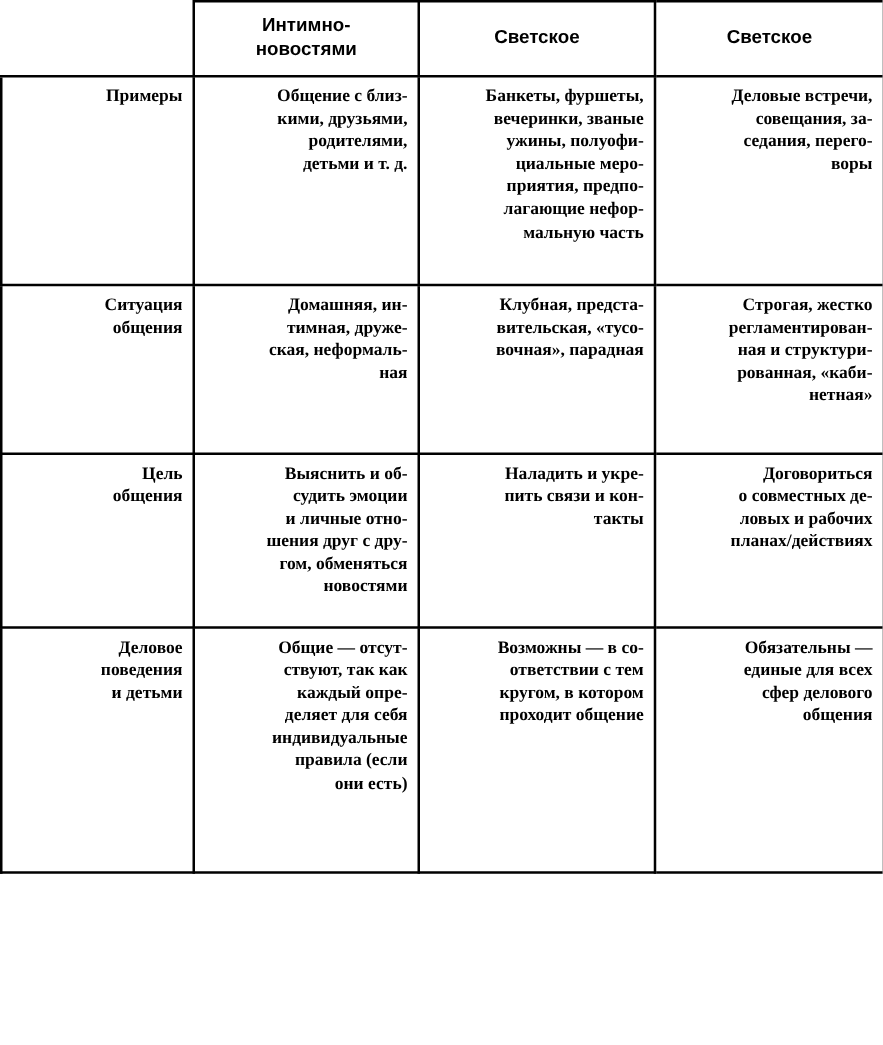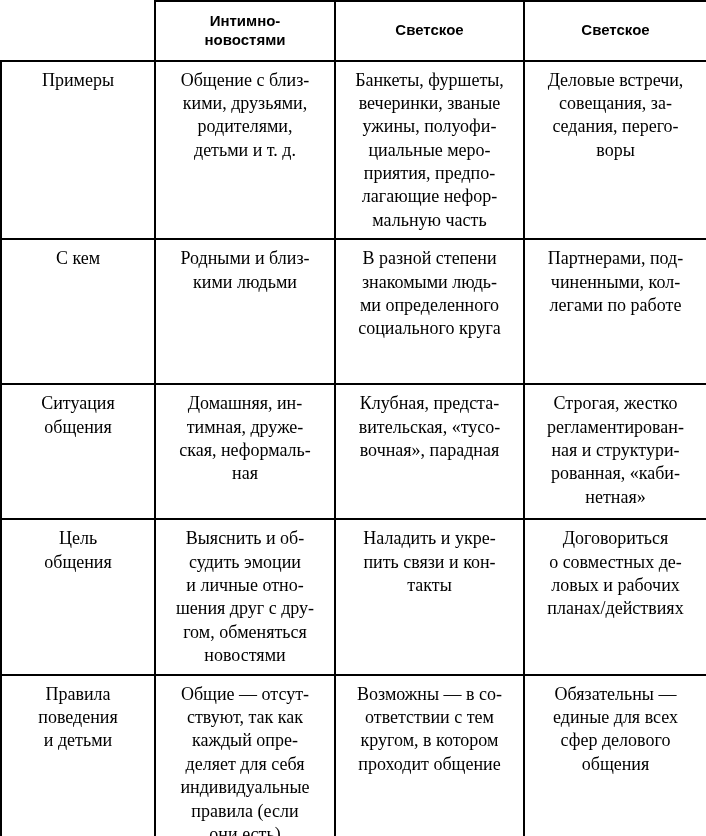--- a/index.html
+++ b/index.html
@@ -21,25 +21,25 @@
   }
   table.comm-table {
     border-collapse: collapse;
     width: 706px;
     table-layout: fixed;
   }
   table.comm-table td, table.comm-table th {
     border: 2px solid #000000;
     vertical-align: top;
     padding: 7px 8px 6px 8px;
-    font-size: 18px;
+    font-size: 14px;
     line-height: 1.30;
     font-family: "Liberation Serif", serif;
-    font-weight: normal;
-    text-align: center;
+    font-weight: bold;
+    text-align: right;
   }
   
   col.c0 { width: 154px; }
   col.c1 { width: 180px; }
   col.c2 { width: 189px; }
   col.c3 { width: 183px; }
 
   
   tr.head-row th {
     text-align: center;
@@ -102,49 +102,41 @@
     </thead>
     <tbody>
       <tr class="r1">
         <td class="row-label">
           <span>Примеры</span>
         </td>
         <td class="cell">Общение с близ-<br>кими, друзьями,<br>родителями,<br>детьми и т. д.</td>
         <td class="cell">Банкеты, фуршеты,<br>вечеринки, званые<br>ужины, полуофи-<br>циальные меро-<br>приятия, предпо-<br>лагающие нефор-<br>мальную часть</td>
         <td class="cell">Деловые встречи,<br>совещания, за-<br>седания, перего-<br>воры</td>
       </tr>
-      <tr class="r2">
-        <td class="row-label">
-          <span>С кем</span>
-        </td>
-        <td class="cell">Родными и близ-<br>кими людьми</td>
-        <td class="cell">В разной степени<br>знакомыми людь-<br>ми определенного<br>социального круга</td>
-        <td class="cell">Партнерами, под-<br>чиненными, кол-<br>легами по работе</td>
-      </tr>
       <tr class="r3">
         <td class="row-label">
           <span>Ситуация</span><br>
           <span>общения</span>
         </td>
         <td class="cell">Домашняя, ин-<br>тимная, друже-<br>ская, неформаль-<br>ная</td>
         <td class="cell">Клубная, предста-<br>вительская, «тусо-<br>вочная», парадная</td>
         <td class="cell">Строгая, жестко<br>регламентирован-<br>ная и структури-<br>рованная, «каби-<br>нетная»</td>
       </tr>
       <tr class="r4">
         <td class="row-label">
           <span>Цель</span><br>
           <span>общения</span>
         </td>
         <td class="cell">Выяснить и об-<br>судить эмоции<br>и личные отно-<br>шения друг с дру-<br>гом, обменяться<br>новостями</td>
         <td class="cell">Наладить и укре-<br>пить связи и кон-<br>такты</td>
         <td class="cell">Договориться<br>о совместных де-<br>ловых и рабочих<br>планах/действиях</td>
       </tr>
       <tr class="r5">
         <td class="row-label">
-          <span>Правила</span><br>
+          <span>Деловое</span><br>
           <span>поведения</span><br>
           <span>и детьми</span>
         </td>
         <td class="cell">Общие — отсут-<br>ствуют, так как<br>каждый опре-<br>деляет для себя<br>индивидуальные<br>правила (если<br>они есть)</td>
         <td class="cell">Возможны — в со-<br>ответствии с тем<br>кругом, в котором<br>проходит общение</td>
         <td class="cell">Обязательны —<br>единые для всех<br>сфер делового<br>общения</td>
       </tr>
     </tbody>
   </table>
 </div>

